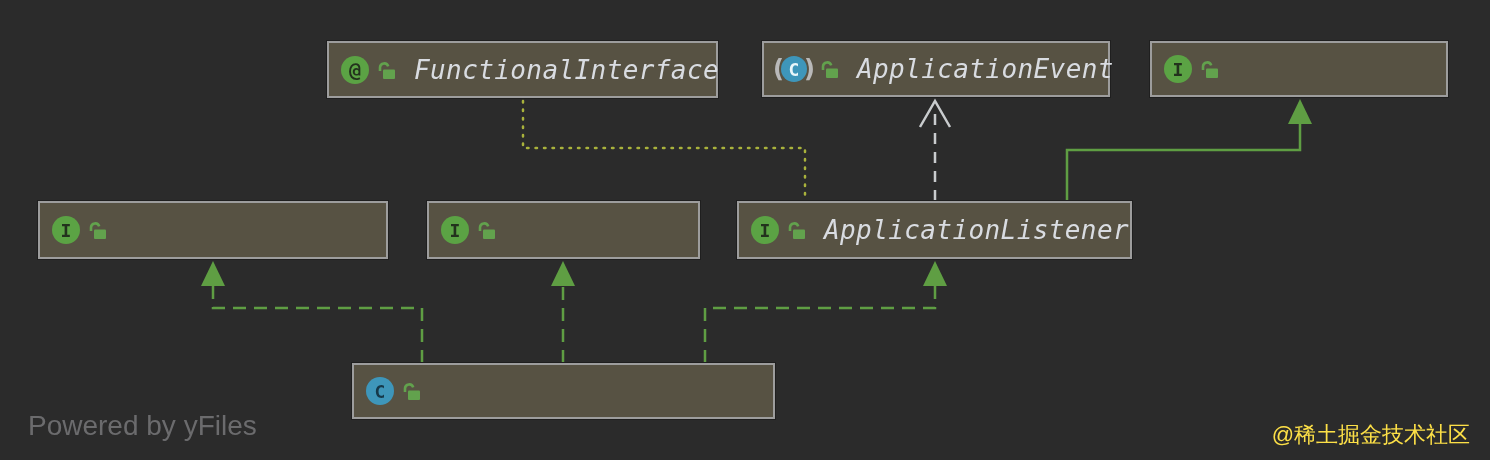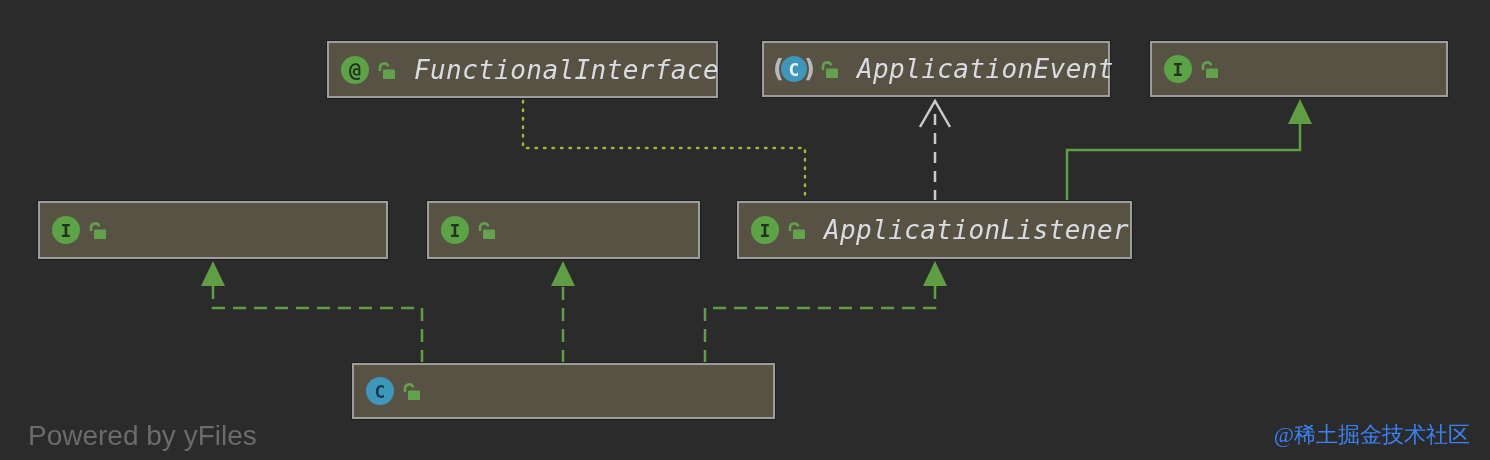--- a/index.html
+++ b/index.html
@@ -16,24 +16,24 @@
   .circle.teal{background:#3e96ba;color:#16394a;}
   .circle.teal.light{color:#e9f6fa;}
   .circle.small{width:26px;height:26px;}
   .at-glyph{font-size:20px;font-weight:bold;line-height:1;}
   .paren{color:#b9b9b9;font-size:24px;font-weight:bold;line-height:1;margin:0 -3px;
          font-family:"DejaVu Sans","Liberation Sans",sans-serif;}
   .abstract-wrap{display:flex;align-items:center;flex:0 0 auto;}
   .lock{margin-left:8px;flex:0 0 auto;display:flex;align-items:center;}
   .label{margin-left:17px;color:#d9dce1;font-size:26px;letter-spacing:0.4px;white-space:nowrap;font-style:italic;}
 
-  .powered{position:absolute;left:28px;top:420px;color:#6b6b6d;font-size:28px;
+  .powered{position:absolute;left:28px;top:410px;color:#6b6b6d;font-size:28px;
            font-family:"Liberation Sans","DejaVu Sans",sans-serif;}
-  .watermark{position:absolute;right:20px;top:420px;color:#3b82f6;font-size:22px;
-           font-family:Liberation Serif, serif;}
+  .watermark{position:absolute;right:20px;top:420px;color:#fde047;font-size:22px;
+           font-family:Liberation Sans, sans-serif;}
 </style>
 </head>
 <body>
 
 <div class="stage">
 
   <svg class="edges" width="1490" height="460" viewBox="0 0 1490 460">
 
     <g>
       <path d="M 523 101 V 148 H 805 V 200" fill="none" stroke="#a9b23c" stroke-width="2.5" stroke-dasharray="1.5 7" stroke-linecap="round"></path>

